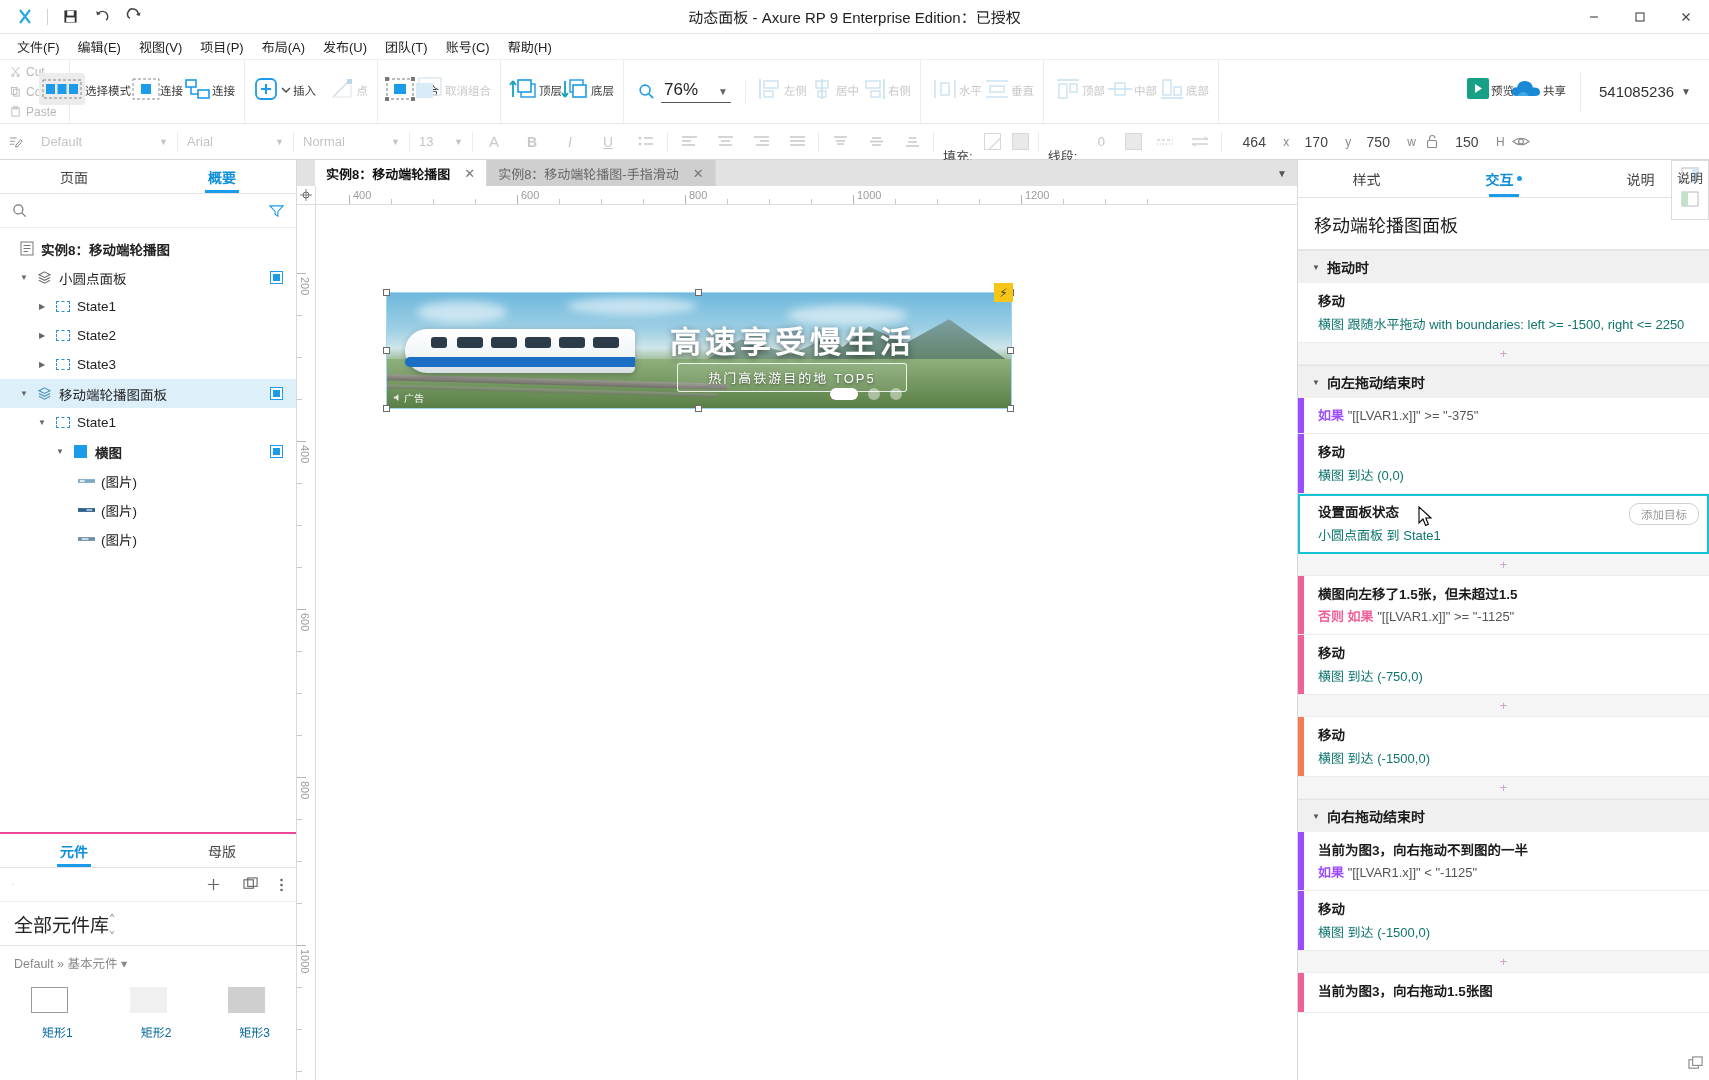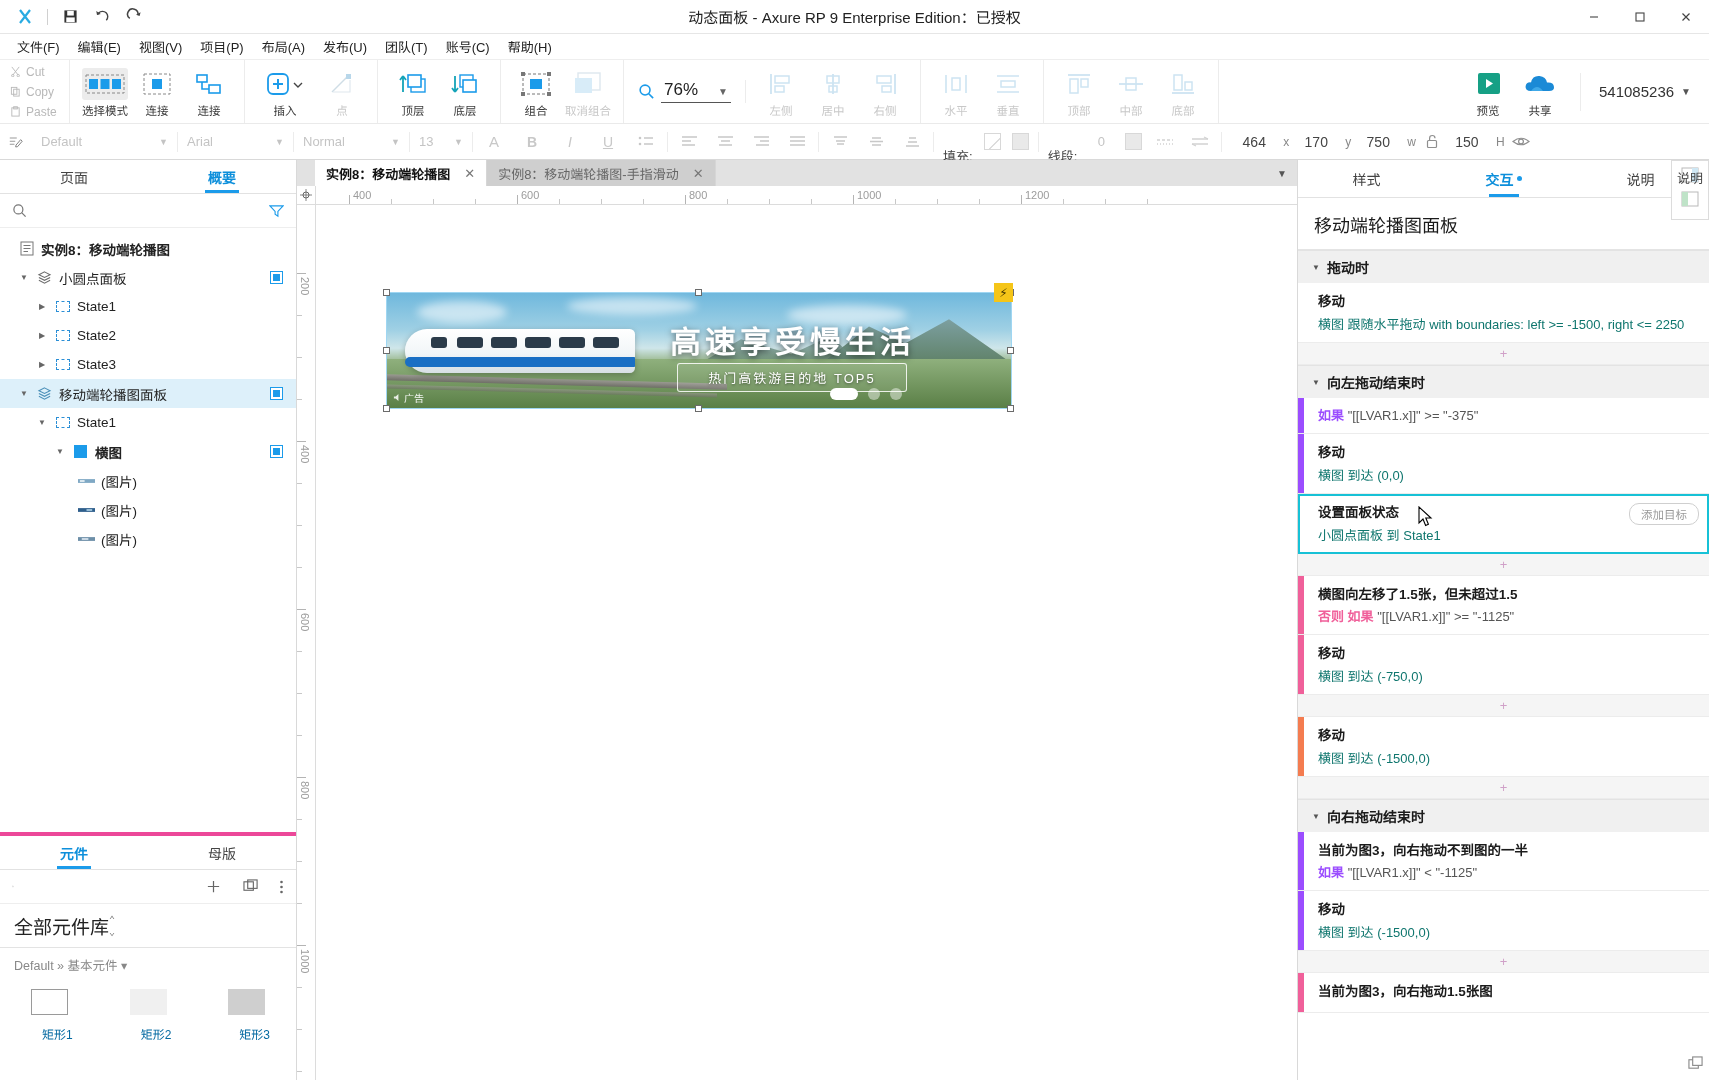--- a/index.html
+++ b/index.html
@@ -52,21 +52,21 @@
     padding-left: 10px; gap: 1px; border-right: 1px solid #ececec;
   }
   .clip-row {
     display: flex; align-items: center; gap: 5px; font-size: 12px; color: #b9b9b9; height: 19px;
   }
   .clip-row svg { flex: none; }
   .tgroup {
     display: flex; align-items: flex-end; padding: 0 9px; border-right: 1px solid #ececec;
   }
   .tbtn {
-    width: 52px; display: flex; flex-direction: column; align-items: center;
+    width: 52px; display: flex; flex-direction: row; align-items: center;
     justify-content: flex-end; padding-bottom: 5px; cursor: pointer; height: 100%;
   }
   .tbtn .ic { height: 32px; display: flex; align-items: center; justify-content: center; }
   .tbtn .lb { font-size: 11.5px; color: #3b3b3b; margin-top: 2px; white-space: nowrap; }
   .tbtn.disabled .lb { color: #c8c8c8; }
   .tbtn.sel .ic { background: #ececec; border-radius: 3px; padding: 0 3px; }
   .zoom-wrap {
     display: flex; align-items: center; gap: 6px; padding: 0 14px 0 14px;
     border-right: 1px solid #ececec; align-self: center;
   }
@@ -143,21 +143,21 @@
   .trow .badge {
     margin-left: auto; width: 11px; height: 11px; background: #1b9bea; flex: none;
     border: 2px solid #fff; outline: 1px solid #1b9bea;
   }
   .bold { font-weight: bold; }
   .dashbox {
     width: 14px; height: 11px; border: 1px dashed #2b8fd6; display: inline-block;
   }
   .blusq { width: 13px; height: 13px; background: #1b9bea; display:inline-block; }
 
-  .lp-bottom { height: 248px; border-top: 4px solid #ec4899; display: flex; flex-direction: column; }
+  .lp-bottom { height: 248px; border-top: 2px solid #ec4899; display: flex; flex-direction: column; }
   .lib-head { font-size: 19px; color: #222; padding: 8px 14px 7px; border-bottom: 1px solid #e3e3e3;
     display:flex; align-items:center; justify-content: flex-start; font-family: Liberation Mono, monospace;}
   .lib-crumb { font-size: 12.5px; color: #888; padding: 7px 14px 9px; }
   .lib-grid { display: flex; padding: 6px 0 0 0; }
   .lib-cell {
     width: 99px; display: flex; flex-direction: column; align-items: center; gap: 10px;
     cursor: pointer;
   }
   .lib-cell .thumb { width: 37px; height: 26px; }
   .lib-cell .cap { font-size: 12px; color: #0369a1; margin-left: 16px; }
@@ -459,61 +459,61 @@
           </svg>
         </div>
         <div class="lb">点</div>
       </div>
     </div>
 
     <div class="tgroup">
       <div class="tbtn">
         <div class="ic">
           <svg width="32" height="26" viewBox="0 0 32 26">
-            <path d="M6 21 V6 M6 5 L3 9 M6 5 L9 9" stroke="#14a3b8" stroke-width="1.8" fill="none"></path>
-            <rect x="14" y="8" width="14" height="13" fill="none" stroke="#1b9bea" stroke-width="1.4"></rect>
-            <rect x="11" y="4" width="13" height="12" fill="#fff" stroke="#1b9bea" stroke-width="1.6"></rect>
-          </svg>
-        </div>
-        <div class="lb">顶层</div>
-      </div>
-      <div class="tbtn">
-        <div class="ic">
-          <svg width="32" height="26" viewBox="0 0 32 26">
-            <path d="M6 5 V20 M6 21 L3 17 M6 21 L9 17" stroke="#14a3b8" stroke-width="1.8" fill="none"></path>
-            <rect x="11" y="4" width="13" height="12" fill="none" stroke="#1b9bea" stroke-width="1.4"></rect>
-            <rect x="14" y="9" width="13" height="12" fill="#fff" stroke="#1b9bea" stroke-width="1.6"></rect>
-          </svg>
-        </div>
-        <div class="lb">底层</div>
-      </div>
-    </div>
-
-    <div class="tgroup">
-      <div class="tbtn">
-        <div class="ic">
-          <svg width="32" height="26" viewBox="0 0 32 26">
             <rect x="3" y="3" width="26" height="20" fill="none" stroke="#777" stroke-dasharray="3 2"></rect>
             <rect x="1" y="1" width="4" height="4" fill="#777"></rect>
               <rect x="27" y="1" width="4" height="4" fill="#777"></rect>
             <rect x="1" y="21" width="4" height="4" fill="#777"></rect>
               <rect x="27" y="21" width="4" height="4" fill="#777"></rect>
             <rect x="10" y="8" width="12" height="10" fill="#1b9bea"></rect>
           </svg>
         </div>
         <div class="lb">组合</div>
       </div>
       <div class="tbtn disabled">
         <div class="ic">
           <svg width="32" height="26" viewBox="0 0 32 26">
             <rect x="6" y="2" width="22" height="17" fill="none" stroke="#dde7ee" stroke-width="1.4"></rect>
             <rect x="3" y="7" width="17" height="15" fill="#d8ecf8"></rect>
           </svg>
         </div>
         <div class="lb">取消组合</div>
+      </div>
+    </div>
+
+    <div class="tgroup">
+      <div class="tbtn">
+        <div class="ic">
+          <svg width="32" height="26" viewBox="0 0 32 26">
+            <path d="M6 21 V6 M6 5 L3 9 M6 5 L9 9" stroke="#14a3b8" stroke-width="1.8" fill="none"></path>
+            <rect x="14" y="8" width="14" height="13" fill="none" stroke="#1b9bea" stroke-width="1.4"></rect>
+            <rect x="11" y="4" width="13" height="12" fill="#fff" stroke="#1b9bea" stroke-width="1.6"></rect>
+          </svg>
+        </div>
+        <div class="lb">顶层</div>
+      </div>
+      <div class="tbtn">
+        <div class="ic">
+          <svg width="32" height="26" viewBox="0 0 32 26">
+            <path d="M6 5 V20 M6 21 L3 17 M6 21 L9 17" stroke="#14a3b8" stroke-width="1.8" fill="none"></path>
+            <rect x="11" y="4" width="13" height="12" fill="none" stroke="#1b9bea" stroke-width="1.4"></rect>
+            <rect x="14" y="9" width="13" height="12" fill="#fff" stroke="#1b9bea" stroke-width="1.6"></rect>
+          </svg>
+        </div>
+        <div class="lb">底层</div>
       </div>
     </div>
 
     <div class="zoom-wrap">
       <svg width="17" height="17" viewBox="0 0 18 18">
           <circle cx="7.5" cy="7.5" r="5.2" fill="none" stroke="#1b9bea" stroke-width="1.7"></circle>
           <path d="M11.4 11.4 L16 16" stroke="#1b9bea" stroke-width="1.8"></path>
         </svg>
       <div class="zoom-box">
         <span class="zoom-val">76%</span>

